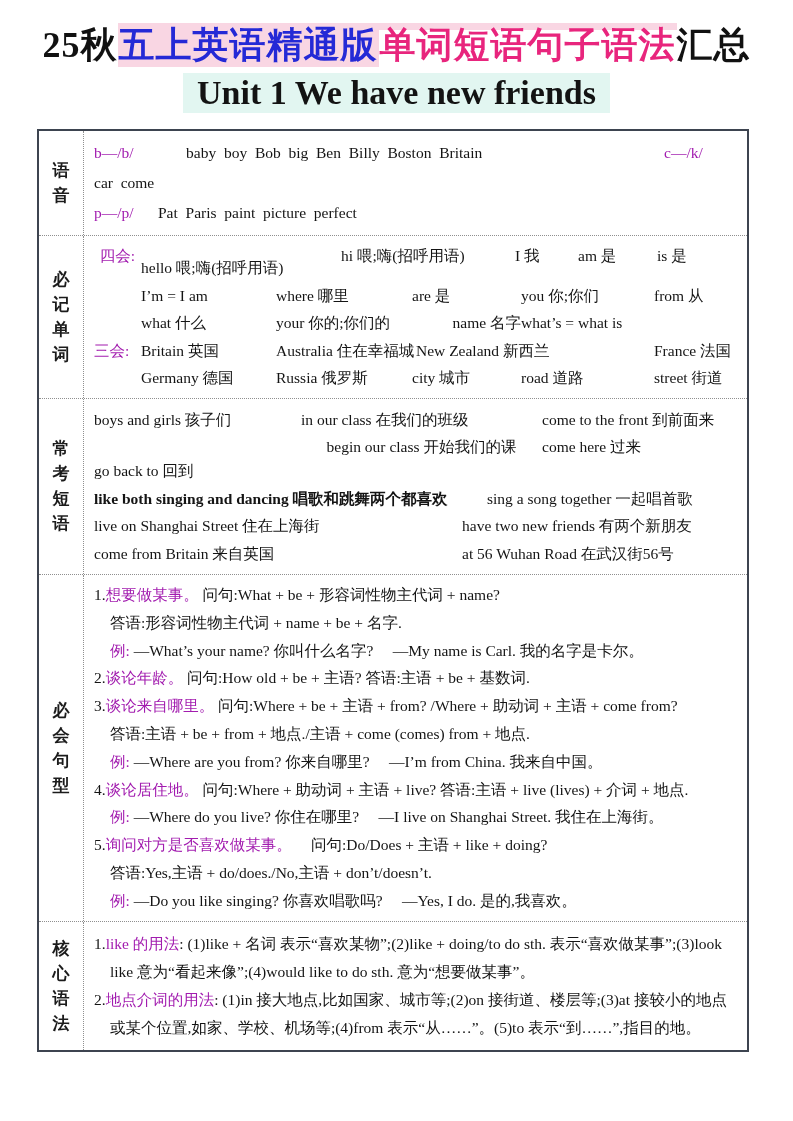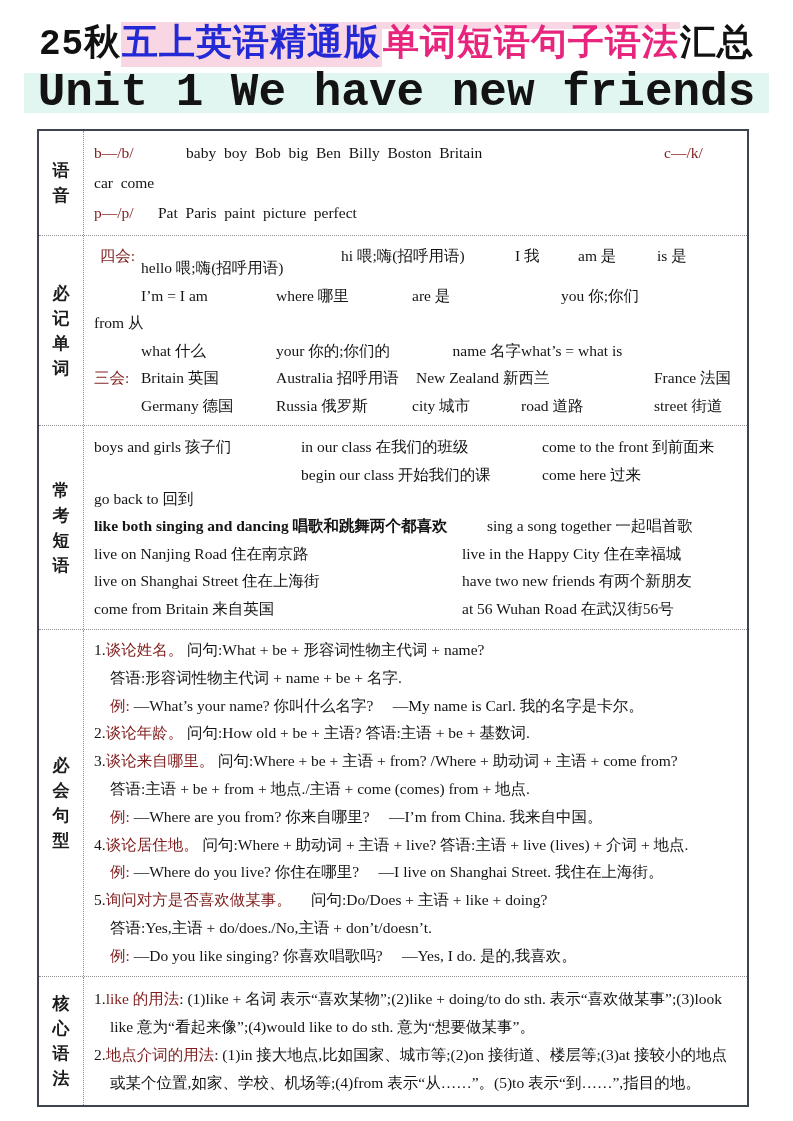--- a/index.html
+++ b/index.html
@@ -7,31 +7,31 @@
   body {
     width: 793px; height: 1121px;
     background: #ffffff;
     color: #141414;
     font-family: "Liberation Serif", "DejaVu Serif", serif;
     overflow: hidden;
   }
   .hdr {
     text-align: center;
     padding-top: 24px;
-    font-family: Liberation Mono, monospace;
+    font-family: Liberation Serif, serif;
     font-weight: bold;
   }
   .title { font-size: 36px; line-height: 42px; letter-spacing: 1px; white-space: nowrap; }
   .t-k   { color: #111111; }
   .t-blue { color: #2429d6; background: #f9d6e3; padding: 2px 1px; }
   .t-mag  { color: #e8257d; background: linear-gradient(to bottom, #f9d6e3 0px, #f9d6e3 7px, rgba(0,0,0,0) 7px); padding: 2px 1px; }
   .subtitle {
     display: inline-block;
     margin-top: 7px;
-    font-size: 46px;
+    font-size: 34px;
     line-height: 40px;
     color: #131313;
     background: #e2f6f1;
     padding: 0 14px;
     white-space: nowrap;
   }
   .tbl {
     margin: 16px 0 0 37px;
     width: 712px;
     border: 2px solid #3d4450;
@@ -49,21 +49,21 @@
     color: #1b1b1b;
     padding: 6px 0;
   }
   .content { flex: 1; padding: 5px 8px 5px 10px; font-size: 15.5px; }
   .line { line-height: 27.5px; }
   .phonetics .line { line-height: 30px; }
   .patterns .line { line-height: 27.8px; }
   .grammar .line { line-height: 28px; }
   .cell { display: inline-block; vertical-align: top; white-space: pre-wrap; }
   .seg  { white-space: pre-wrap; }
-  .blu  { color: #7f1d1d; }
+  .blu  { color: #a21caf; }
   .ind1 { padding-left: 16px; }
   .ind2 { padding-left: 53px; }
   .hang { padding-left: 16px; text-indent: -16px; }
   .phonetics { padding-top: 7px; padding-bottom: 7px; }
   .words { padding-top: 6px; padding-bottom: 6px; }
   .phrases { padding-top: 7px; padding-bottom: 7px; }
   .patterns { padding-top: 6px; padding-bottom: 6px; }
   .grammar { padding-top: 8px; padding-bottom: 8px; }
 </style>
 </head>
@@ -91,51 +91,50 @@
     </div>
     <div class="row">
       <div class="label">
         <span>必</span>
         <span>记</span>
         <span>单</span>
         <span>词</span>
       </div>
       <div class="content words">
         <div class="line"><span class="cell blu" style="min-width: 47px; text-align: center;">四会:</span><span class="cell" style="min-width: 200px; margin-top: 12px;">hello 喂;嗨(招呼用语)</span><span class="cell" style="min-width: 174px;">hi 喂;嗨(招呼用语)</span><span class="cell" style="min-width: 63px;">I 我</span><span class="cell" style="min-width: 79px;">am 是</span><span class="cell">is 是</span></div>
-        <div class="line"><span class="cell" style="min-width: 47px;"></span><span class="cell" style="min-width: 135px;">I’m = I am</span><span class="cell" style="min-width: 136px;">where 哪里</span><span class="cell" style="min-width: 109px;">are 是</span><span class="cell" style="min-width: 133px; margin-left: 40px;">you 你;你们</span><span class="cell">from 从</span></div>
+        <div class="line"><span class="cell" style="min-width: 47px;"></span><span class="cell" style="min-width: 135px;">I’m = I am</span><span class="cell" style="min-width: 136px;">where 哪里</span><span class="cell" style="min-width: 109px;">are 是</span><span class="cell" style="min-width: 133px;">you 你;你们</span><span class="cell">from 从</span></div>
         <div class="line"><span class="cell" style="min-width: 47px;"></span><span class="cell" style="min-width: 135px;">what 什么</span><span class="cell" style="min-width: 136px;">your 你的;你们的</span><span class="cell" style="min-width: 109px; text-align: right;">name 名字</span><span class="cell">what’s = what is</span></div>
-        <div class="line"><span class="cell blu" style="min-width: 47px;">三会:</span><span class="cell" style="min-width: 135px;">Britain 英国</span><span class="cell" style="min-width: 140px;">Australia 招呼用语</span><span class="cell" style="min-width: 238px;">New Zealand 新西兰</span><span class="cell">France 法国</span></div>
+        <div class="line"><span class="cell blu" style="min-width: 47px;">三会:</span><span class="cell" style="min-width: 135px;">Britain 英国</span><span class="cell" style="min-width: 140px;">Australia 住在幸福城</span><span class="cell" style="min-width: 238px;">New Zealand 新西兰</span><span class="cell">France 法国</span></div>
         <div class="line"><span class="cell" style="min-width: 47px;"></span><span class="cell" style="min-width: 135px;">Germany 德国</span><span class="cell" style="min-width: 136px;">Russia 俄罗斯</span><span class="cell" style="min-width: 109px;">city 城市</span><span class="cell" style="min-width: 133px;">road 道路</span><span class="cell">street 街道</span></div>
       </div>
     </div>
     <div class="row">
       <div class="label">
         <span>常</span>
         <span>考</span>
         <span>短</span>
         <span>语</span>
       </div>
       <div class="content phrases">
         <div class="line"><span class="cell" style="min-width: 207px;">boys and girls 孩子们</span><span class="cell" style="min-width: 241px;">in our class 在我们的班级</span><span class="cell">come to the front 到前面来</span></div>
-        <div class="line"><span class="cell" style="min-width: 207px; margin-top: 24px;">go back to 回到</span><span class="cell" style="min-width: 241px;">begin our class 开始我们的课</span><span class="cell">come here 过来</span></div>
+        <div class="line"><span class="cell" style="min-width: 207px; margin-top: 24px;">go back to 回到</span><span class="cell" style="min-width: 241px; text-align: center;">begin our class 开始我们的课</span><span class="cell">come here 过来</span></div>
         <div class="line"><span class="cell" style="min-width: 393px; font-weight: bold;">like both singing and dancing 唱歌和跳舞两个都喜欢</span><span class="cell">sing a song together 一起唱首歌</span></div>
-        <div class="line"><span class="cell" style="min-width: 368px;">live on Nanjing Road 住在南京路</span><span class="cell">live in the Happy City 住在幸福城</span></div>
         <div class="line"><span class="cell" style="min-width: 368px;">live on Shanghai Street 住在上海街</span><span class="cell">have two new friends 有两个新朋友</span></div>
         <div class="line"><span class="cell" style="min-width: 368px;">come from Britain 来自英国</span><span class="cell">at 56 Wuhan Road 在武汉街56号</span></div>
       </div>
     </div>
     <div class="row">
       <div class="label">
         <span>必</span>
         <span>会</span>
         <span>句</span>
         <span>型</span>
       </div>
       <div class="content patterns">
-        <div class="line hang"><span class="seg">1.</span><span class="seg blu">谈论姓名。</span><span class="seg"> 问句:What + be + 形容词性物主代词 + name?</span></div>
+        <div class="line hang"><span class="seg">1.</span><span class="seg blu">想要做某事。</span><span class="seg"> 问句:What + be + 形容词性物主代词 + name?</span></div>
         <div class="line ind1"><span class="seg">答语:形容词性物主代词 + name + be + 名字.</span></div>
         <div class="line ind1"><span class="seg blu">例:</span><span class="seg"> —What’s your name? 你叫什么名字?　 —My name is Carl. 我的名字是卡尔。</span></div>
         <div class="line hang"><span class="seg">2.</span><span class="seg blu">谈论年龄。</span><span class="seg"> 问句:How old + be + 主语? 答语:主语 + be + 基数词.</span></div>
         <div class="line hang"><span class="seg">3.</span><span class="seg blu">谈论来自哪里。</span><span class="seg"> 问句:Where + be + 主语 + from? /Where + 助动词 + 主语 + come from?</span></div>
         <div class="line ind1"><span class="seg">答语:主语 + be + from + 地点./主语 + come (comes) from + 地点.</span></div>
         <div class="line ind1"><span class="seg blu">例:</span><span class="seg"> —Where are you from? 你来自哪里?　 —I’m from China. 我来自中国。</span></div>
         <div class="line hang"><span class="seg">4.</span><span class="seg blu">谈论居住地。</span><span class="seg"> 问句:Where + 助动词 + 主语 + live? 答语:主语 + live (lives) + 介词 + 地点.</span></div>
         <div class="line ind1"><span class="seg blu">例:</span><span class="seg"> —Where do you live? 你住在哪里?　 —I live on Shanghai Street. 我住在上海街。</span></div>
         <div class="line hang"><span class="seg">5.</span><span class="seg blu">询问对方是否喜欢做某事。</span><span class="seg">　 问句:Do/Does + 主语 + like + doing?</span></div>
         <div class="line ind1"><span class="seg">答语:Yes,主语 + do/does./No,主语 + don’t/doesn’t.</span></div>

